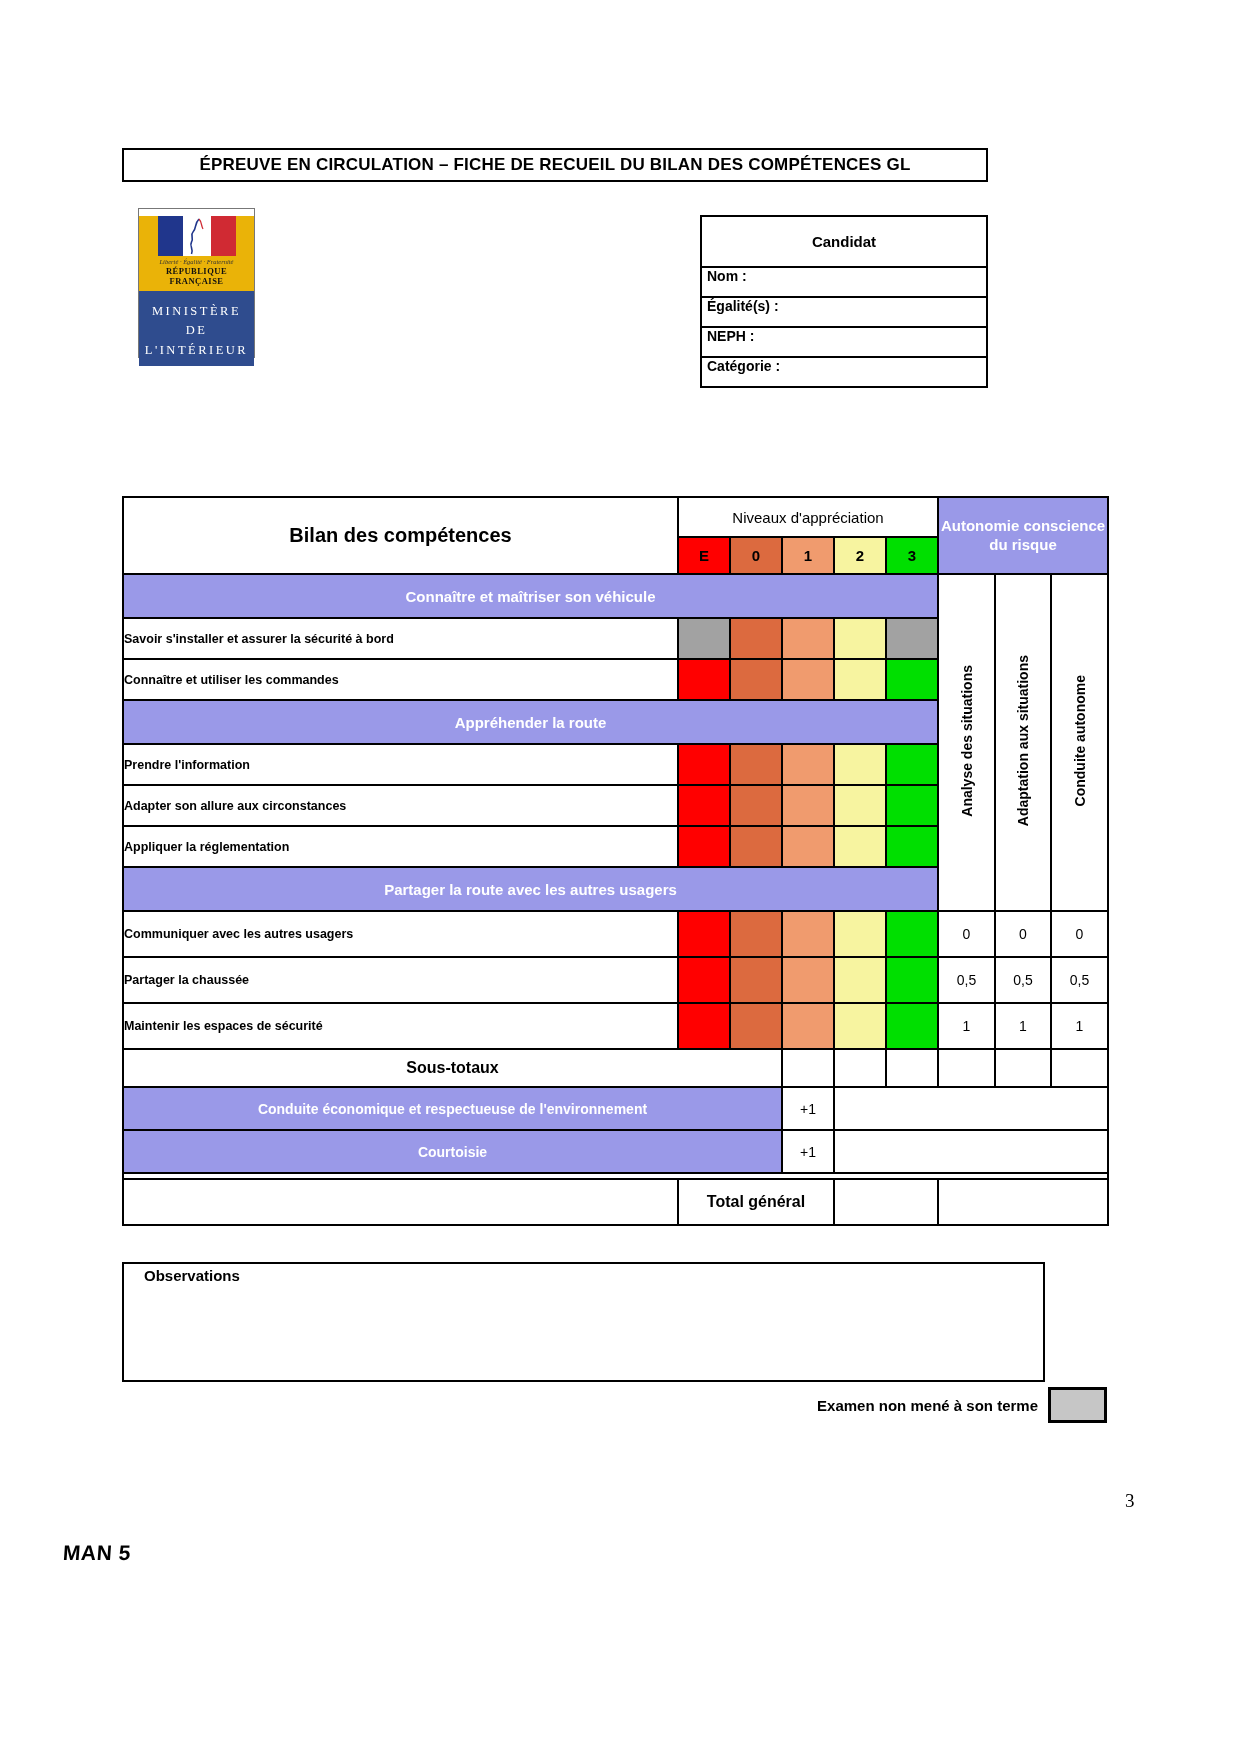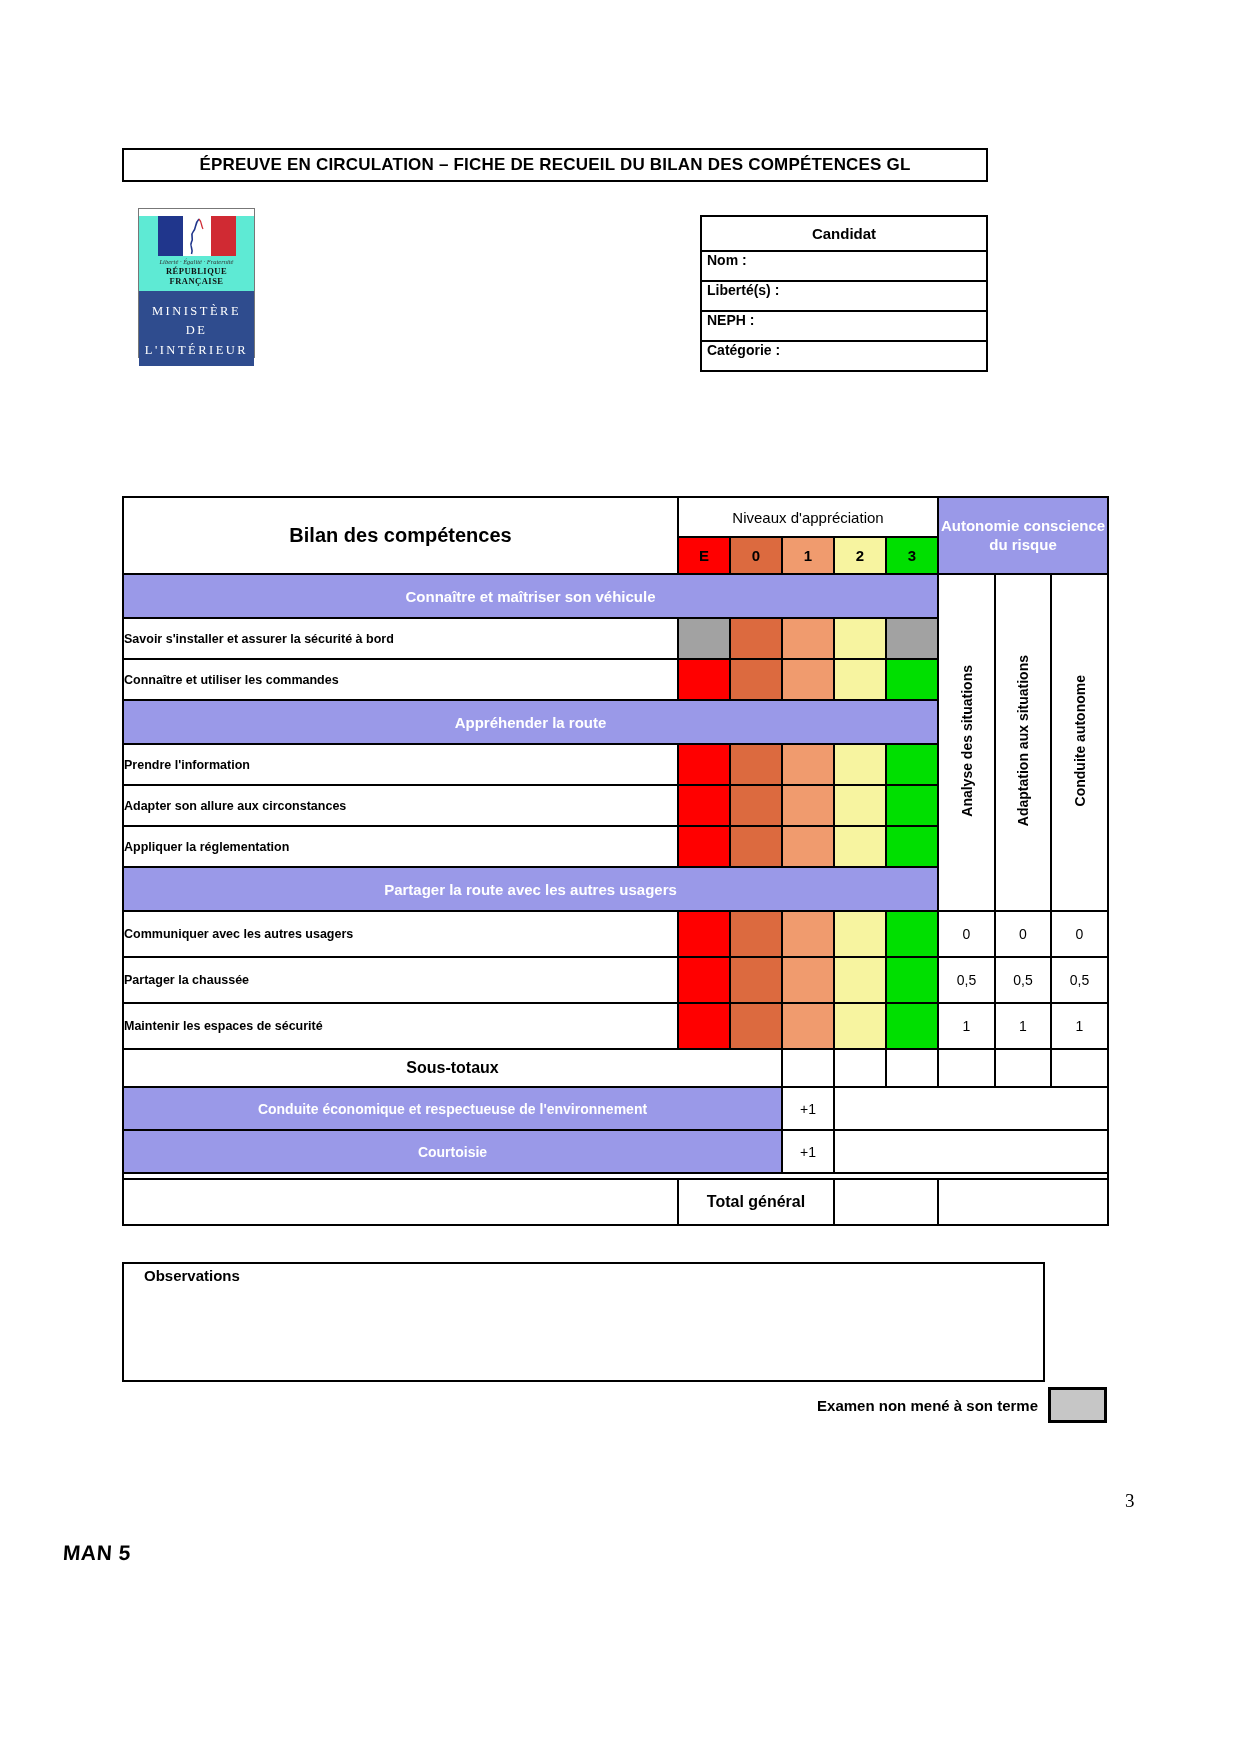--- a/index.html
+++ b/index.html
@@ -6,36 +6,36 @@
   .page{position:relative;width:1240px;height:1754px;background:#ffffff;margin:0 auto;
         font-family:"Liberation Sans",sans-serif;color:#000;overflow:hidden;}
 
   
   .title-box{position:absolute;left:122px;top:148px;width:866px;height:34px;
              border:2px solid #000;box-sizing:border-box;display:flex;align-items:center;justify-content:center;
              font-size:17px;font-weight:bold;letter-spacing:.2px;white-space:nowrap;}
 
   
   .logo{position:absolute;left:138px;top:208px;width:117px;height:150px;border:1px solid #777;box-sizing:border-box;}
-  .logo-top{height:75px;background:#5eead4;text-align:center;}
+  .logo-top{height:75px;background:#eab308;text-align:center;}
   .flag{width:78px;height:40px;margin:7px auto 2px auto;display:flex;position:relative;}
   .flag .band{height:100%;}
   .band-blue{width:25px;}
   .band-white{width:28px;background:#fff;position:relative;}
   .band-red{width:25px;}
   .band-white svg{position:absolute;left:0;top:0;}
   .motto{font-family:"Liberation Serif",serif;font-style:italic;font-size:6.5px;color:#333;line-height:1.2;}
   .republic{font-family:"Liberation Serif",serif;font-size:8.5px;font-weight:bold;letter-spacing:.5px;color:#111;}
   .logo-bottom{height:75px;box-sizing:border-box;padding-top:11px;text-align:center;
                font-family:"Liberation Serif",serif;color:#fff;font-size:12.5px;letter-spacing:2.5px;line-height:1.55;}
 
   
   table.cand{position:absolute;left:700px;top:215px;width:288px;border-collapse:collapse;table-layout:fixed;}
   table.cand td{border:2px solid #000;height:29px;font-size:14px;font-weight:bold;padding:0 0 12px 5px;box-sizing:border-box;}
-  table.cand td.cand-header{text-align:center;padding:8px;font-size:15px;}
+  table.cand td.cand-header{text-align:center;padding:16px;font-size:15px;}
 
   
   table.main{position:absolute;left:122px;top:496px;width:985px;border-collapse:collapse;table-layout:fixed;}
   table.main td{border:2px solid #000;padding:0;box-sizing:border-box;overflow:hidden;}
   tr.h1{height:40px} tr.h2{height:37px} tr.sec{height:44px} tr.r{height:41px}
   tr.v{height:46px} tr.st{height:38px} tr.bonus{height:43px} tr.sp{height:6px} tr.tg{height:46px}
   td.c-title{text-align:center;font-weight:bold;font-size:20px;}
   td.c-niveaux{text-align:center;font-size:15px;}
   td.c-auto{text-align:center;font-weight:bold;font-size:15px;color:#fff;line-height:1.25;padding:0 6px;}
   td.lvl{text-align:center;font-weight:bold;font-size:15px;}
@@ -101,21 +101,21 @@
 
   <table class="cand">
     <tbody>
         <tr>
           <td class="cand-header">Candidat</td>
         </tr>
     <tr>
           <td>Nom :</td>
         </tr>
     <tr>
-          <td>Liberté(s) :</td>
+          <td>Égalité(s) :</td>
         </tr>
     <tr>
           <td>NEPH :</td>
         </tr>
     <tr>
           <td>Catégorie :</td>
         </tr>
   </tbody>
     </table>
 

